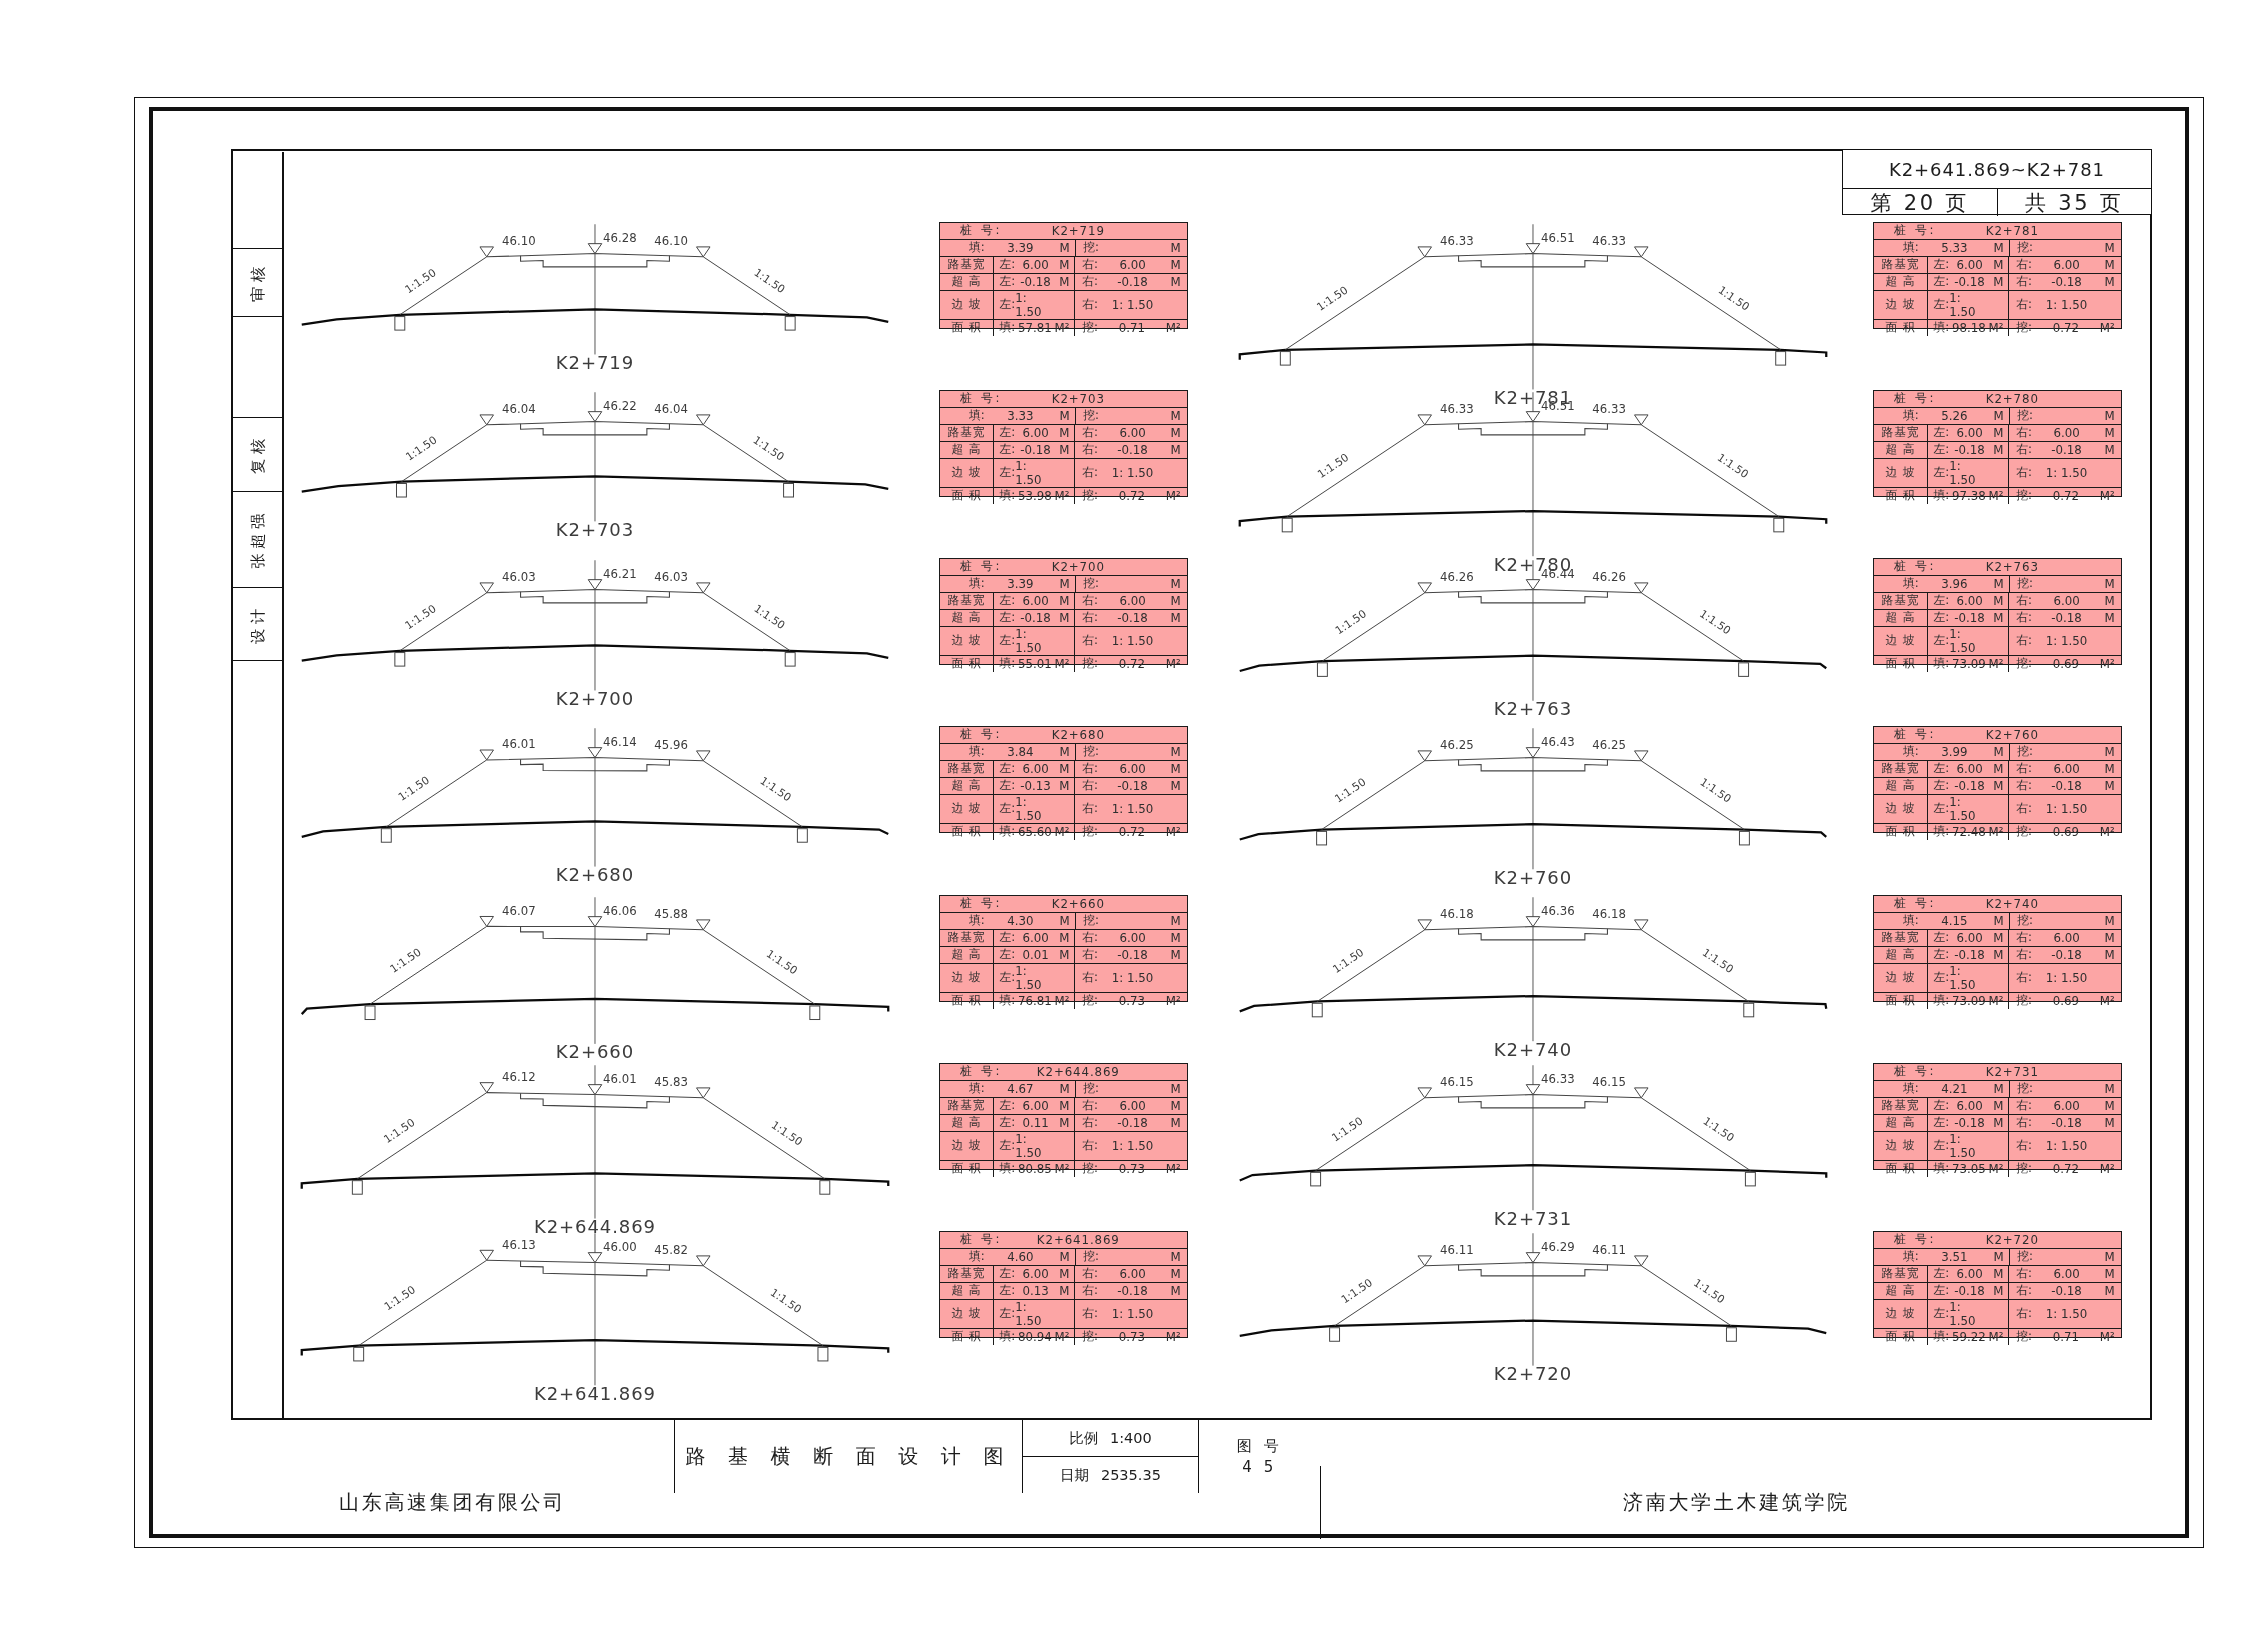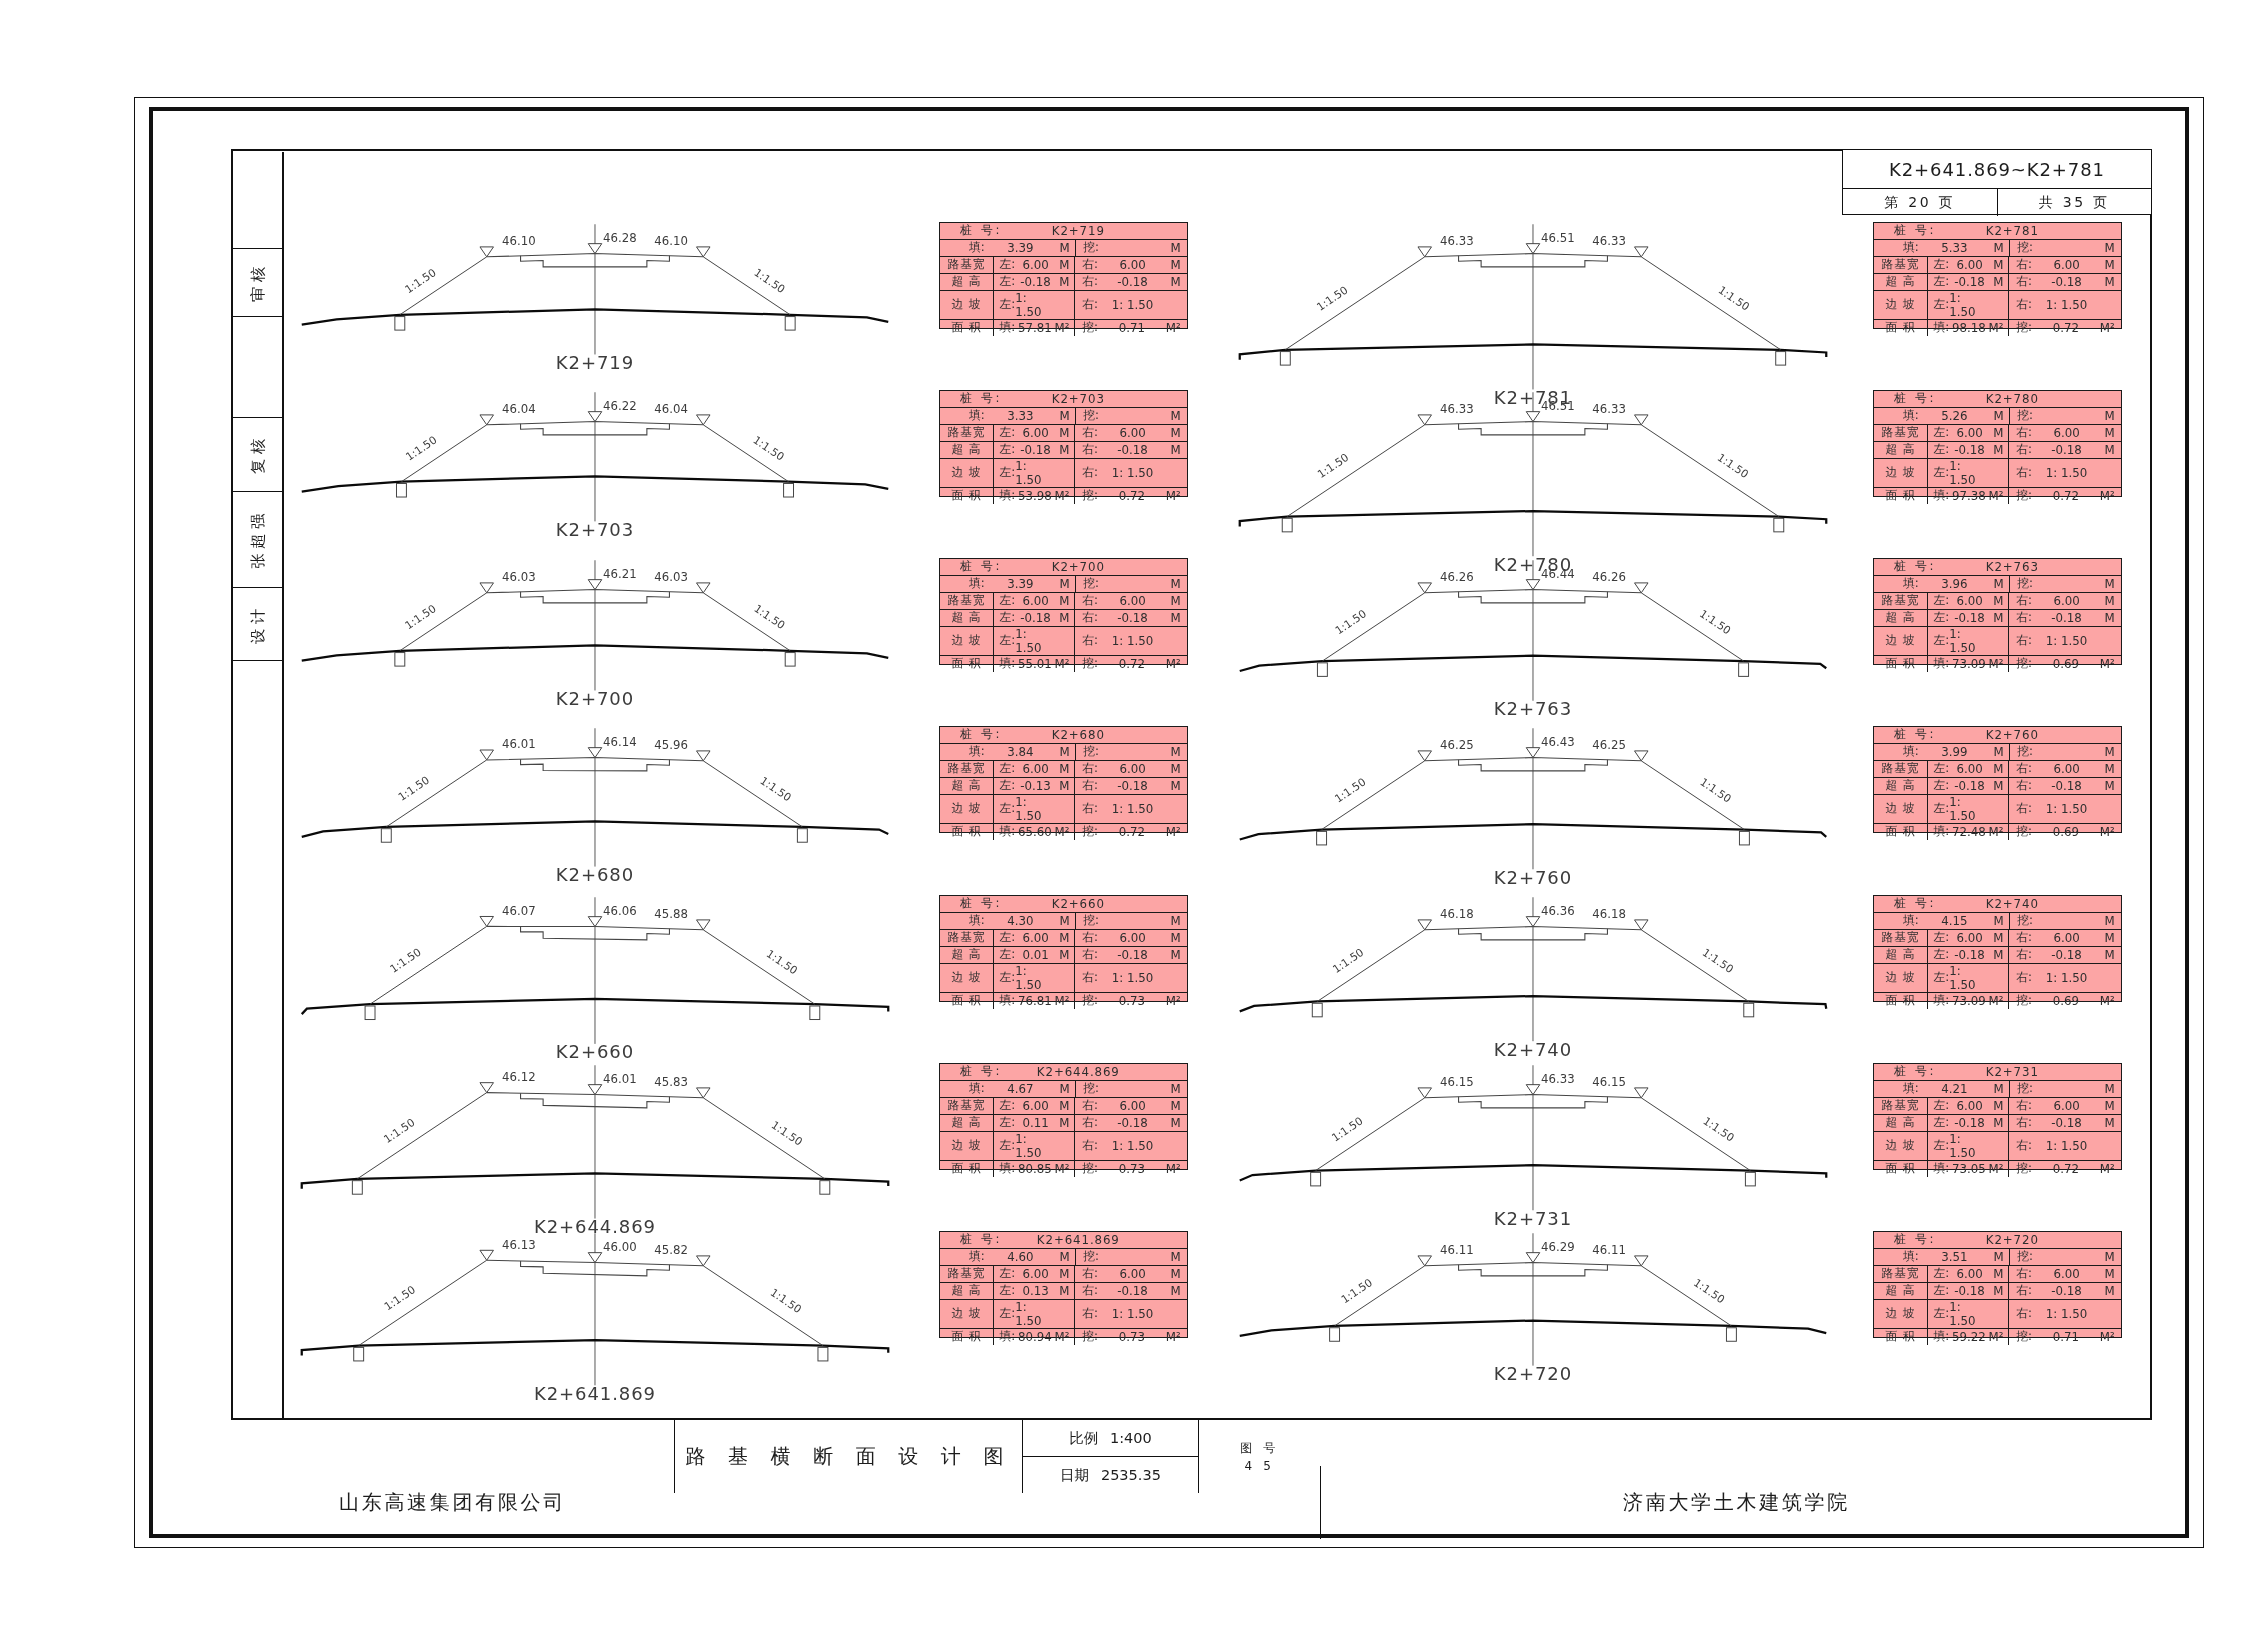--- a/index.html
+++ b/index.html
@@ -12,21 +12,21 @@
   
   #sidebar{border-right:2.3px solid #111;}
   .sb-line{position:absolute;left:0;width:100%;height:0;border-top:1.4px solid #111;}
   .rot{position:absolute;left:50%;transform:translate(-50%,-50%) rotate(-90deg);white-space:nowrap;
        font-size:15.4px;letter-spacing:4.5px;color:#1d1d1d;}
   
   #hdr{border:1.8px solid #111;background:#fff;}
   #hdr .h-r1{height:38px;border-bottom:1.8px solid #111;display:flex;align-items:center;justify-content:center;
        font-size:18px;color:#1d1d1d;letter-spacing:0.9px;}
   #hdr .h-r2{display:flex;height:27px;}
-  #hdr .h-c{flex:1;display:flex;align-items:center;justify-content:center;font-size:14px;color:#1d1d1d;letter-spacing:2.7px;}
+  #hdr .h-c{flex:1;display:flex;align-items:center;justify-content:center;font-size:21px;color:#1d1d1d;letter-spacing:2.7px;}
   #hdr .h-c + .h-c{border-left:1.8px solid #111;}
   
   .tbl{position:absolute;border:1.4px solid #1b1b1b;display:flex;flex-direction:column;background:#fca5a5;
        font-size:11.8px;color:#2e2e2e;}
   .tr{flex:1;display:flex;position:relative;border-top:0.9px solid #1b1b1b;align-items:stretch;}
   .tr:first-child{border-top:none;}
   .c{display:flex;align-items:center;box-sizing:border-box;}
   .c0{width:54px;justify-content:center;border-right:0.9px solid #1b1b1b;letter-spacing:0.9px;}
   .c1{width:81px;border-right:0.9px solid #1b1b1b;padding:0 4.5px 0 5.4px;justify-content:space-between;}
   .c2{flex:1;padding:0 6.3px 0 7.2px;justify-content:space-between;}
@@ -42,21 +42,21 @@
   .sec text{font-family:"DejaVu Sans","Liberation Sans",sans-serif;fill:#3c3c3c;}
   
   #tblock{border-top:2.3px solid #111;display:flex;background:#fff;}
   .tb-c{height:100%;display:flex;align-items:center;justify-content:center;box-sizing:border-box;color:#1d1d1d;}
   .tb-c + .tb-c{border-left:1.8px solid #111;}
   .tb-big{font-size:20px;letter-spacing:2.7px;margin-top:46px;}
   .tb-title{font-size:20px;letter-spacing:8.1px;}
   .tb-two{flex-direction:column;align-items:stretch;}
   .tb-half{flex:1;display:flex;align-items:center;justify-content:center;gap:11.8px;font-size:14.5px;}
   .tb-half + .tb-half{border-top:1.4px solid #111;}
-  .tb-fig{flex-direction:column;justify-content:center;gap:2.7px;font-size:12px;letter-spacing:3.6px;}
+  .tb-fig{flex-direction:column;justify-content:center;gap:2.7px;font-size:15px;letter-spacing:3.6px;}
 </style>
 </head>
 <body>
 
 <div id="sheet">
   <div class="abs frame-outer" style="left:134px;top:97px;width:2070px;height:1451px;"></div>
   <div class="abs frame-inner" style="left:149px;top:107px;width:2040px;height:1431px;"></div>
   <div class="abs frame-content" style="left:231px;top:149px;width:1921px;height:1343px;"></div>
 
   <div id="sidebar" class="abs" style="left:233px;top:152px;width:51px;height:1338px;">

